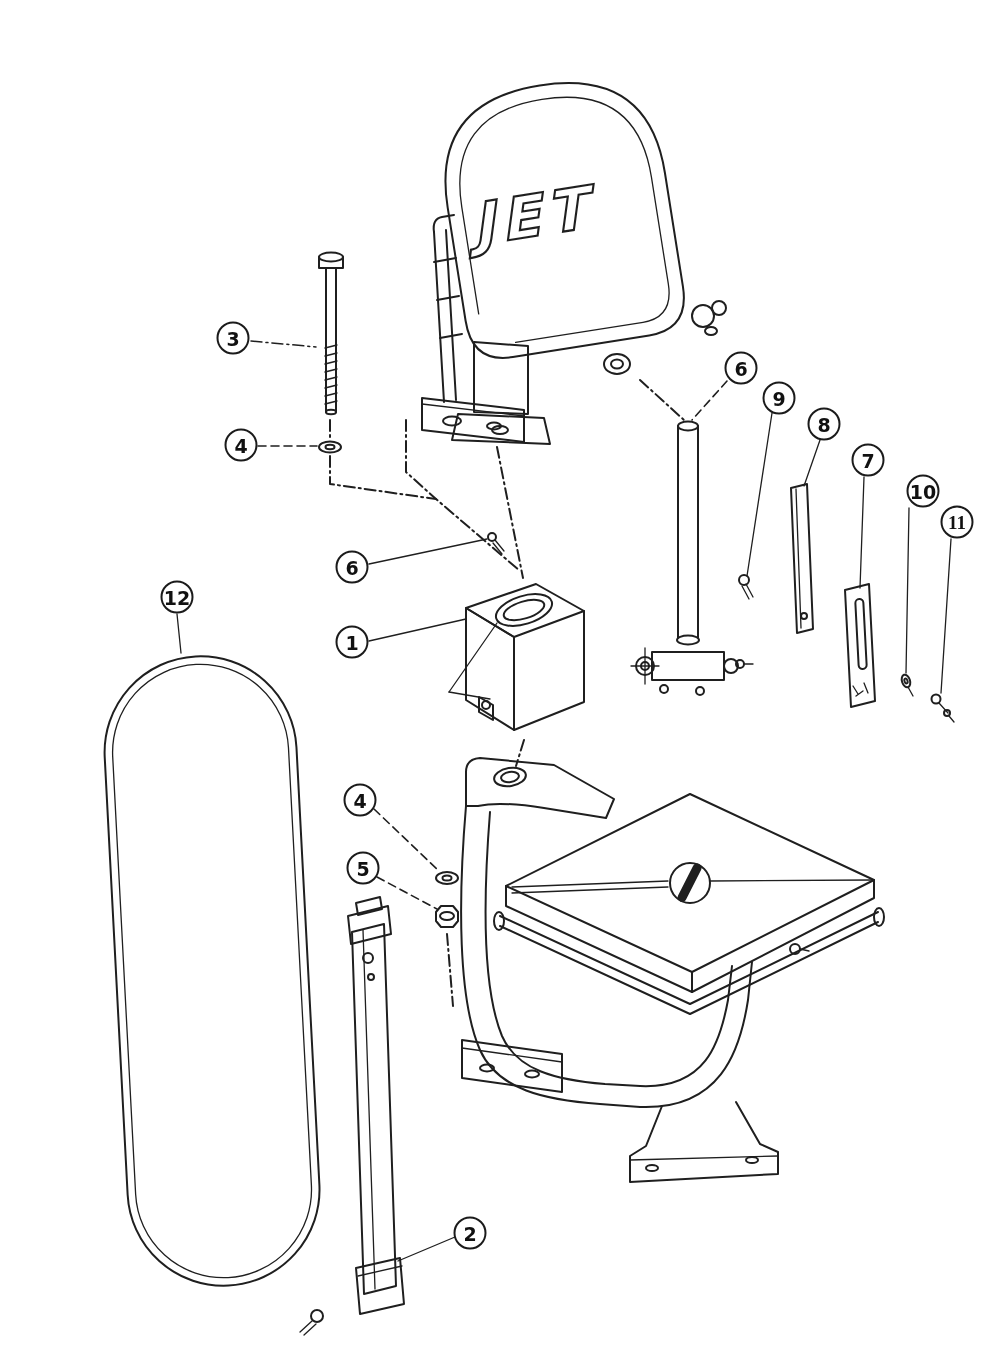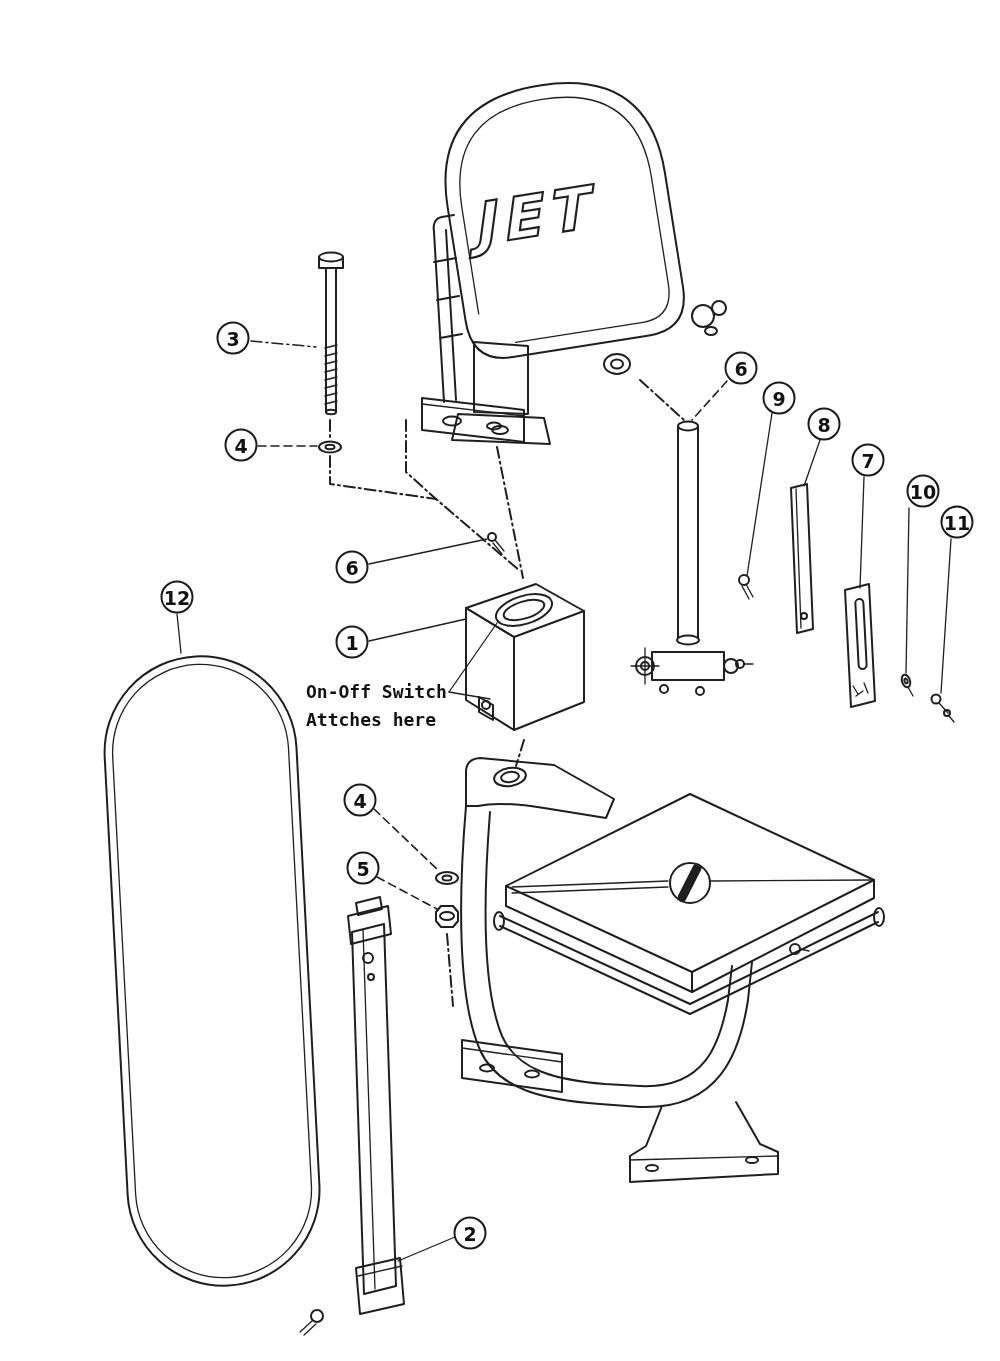--- a/index.html
+++ b/index.html
@@ -248,23 +248,19 @@
   <div class="callout" style="left:233px;top:338px;">3</div>
   <div class="callout" style="left:241px;top:445px;">4</div>
   <div class="callout" style="left:352px;top:567px;">6</div>
   <div class="callout" style="left:352px;top:642px;">1</div>
   <div class="callout" style="left:177px;top:597px;">12</div>
   <div class="callout" style="left:741px;top:368px;">6</div>
   <div class="callout" style="left:779px;top:398px;">9</div>
   <div class="callout" style="left:824px;top:424px;">8</div>
   <div class="callout" style="left:868px;top:460px;">7</div>
   <div class="callout" style="left:912px;top:491px;margin-left:11px;">10</div>
-  <div class="callout" style="left:957px;top:522px;">11</div>
+  <div class="callout" style="left:957px;top:522px;font-family:Liberation Serif, serif;">11</div>
   <div class="callout" style="left:360px;top:800px;">4</div>
   <div class="callout" style="left:363px;top:868px;">5</div>
   <div class="callout" style="left:470px;top:1233px;">2</div>
 
-  <div class="annotation">
-    <div>On-Off Switch</div>
-    <div>Attches here</div>
-  </div>
 
 </div>
 
 </body></html>

